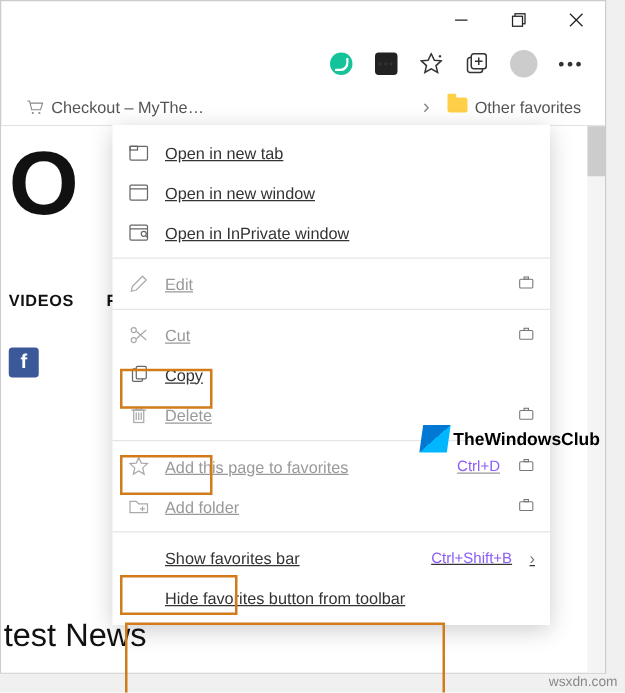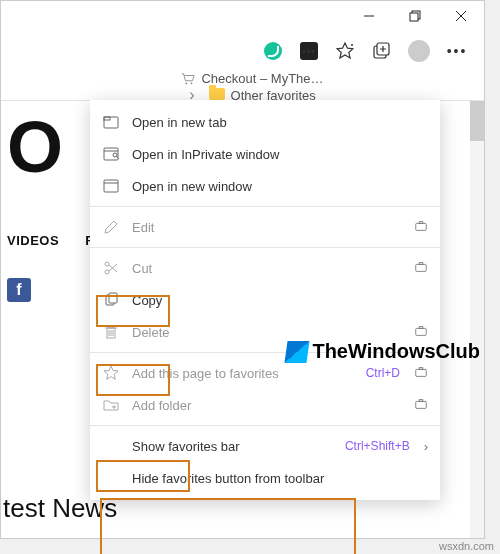--- a/index.html
+++ b/index.html
@@ -14,56 +14,56 @@
   .toolbar { height: 40px; display: flex; justify-content: flex-end; align-items: center; gap: 18px; padding-right: 18px; }
   .toolbar .tb-icon { width: 18px; height: 18px; display: flex; align-items: center; justify-content: center; color: #333; }
   .toolbar .profile { width: 22px; height: 22px; border-radius: 50%; background: #ccc; }
   .toolbar .more { letter-spacing: 2px; font-size: 14px; }
 
   .grammarly { width: 18px; height: 18px; border-radius: 50%; background: #15c39a; display:flex;align-items:center;justify-content:center;}
   .grammarly::after { content: ""; width: 9px; height: 9px; border: 2px solid #fff; border-left: none; border-top: none; border-radius: 0 0 7px 0; transform: rotate(0deg); }
   .ext-dots { width: 18px; height: 18px; background: #222; border-radius: 3px; color:#fff; font-size:10px; display:flex;align-items:center;justify-content:center; letter-spacing:1px;}
 
   
-  .favbar { height: 30px; border-bottom: 1px solid #e3e3e3; display: flex; justify-content: space-between; align-items: center; padding: 0 0 0 20px; color: #555; font-size: 13px; flex-direction: column; }
+  .favbar { height: 30px; border-bottom: 1px solid #e3e3e3; display: flex; justify-content: space-between; align-items: center; padding: 0 19px 0 20px; color: #555; font-size: 13px; }
   .favbar .crumb { display: flex; align-items: center; gap: 6px; }
   .favbar .crumb svg { width: 14px; height: 14px; color: #888; }
   .chev-right { color: #888; }
   .other-fav { display: flex; align-items: flex-start; gap: 6px; }
   .folder-ico { width: 16px; height: 12px; background: #ffcf48; border-radius: 2px; position: relative; }
   .folder-ico::before { content:""; position:absolute; top:-3px; left:0; width:7px; height:4px; background:#ffcf48; border-radius:1px 1px 0 0;}
 
   
   .page { position: absolute; left: 0; top: 100px; right: 0; bottom: 0; background: #fff; padding-left: 6px; }
   .big-o { font-size: 72px; font-weight: 700; color: #111; line-height: 1; margin-top: 10px; }
   .tabs { margin-top: 50px; display: flex; gap: 26px; font-size: 13px; font-weight: 700; color: #111; letter-spacing: .5px; }
   .fb { width: 24px; height: 24px; background: #3b5998; color: #fff; display:flex;align-items:center;justify-content:center; font-weight:700; margin-top: 30px; border-radius:3px;}
   .latest { position: absolute; bottom: 14px; left: 2px; font-size: 26px; color: #111; font-weight: 400; }
 
   
   .ctx { position: absolute; left: 90px; top: 100px; width: 350px; background: #fff; box-shadow: 0 4px 18px rgba(0,0,0,.2); padding: 6px 0; z-index: 50; }
   .ctx .sep { height: 1px; background: #e5e5e5; margin: 4px 0; }
-  .ctx .item { display: flex; align-items: center; height: 32px; padding: 0 12px; font-size: 13px; color: #333; position: relative; }
+  .ctx .item { display: flex; align-items: center; height: 32px; padding: 0 12px; font-size: 13px; color: #333; position: relative; text-decoration: underline; }
   .ctx .item.disabled { color: #999; }
   .ctx .item .ico { width: 18px; display: flex; align-items: center; justify-content: center; margin-right: 12px; color: #666; }
   .ctx .item.disabled .ico { color: #aaa; }
   .ctx .item .ico svg { width: 16px; height: 16px; }
   .ctx .item .shortcut { margin-left: auto; color: #8b5cf6; font-size: 12px; padding-right: 4px; }
   .ctx .item .trail-ico { margin-left: auto; color: #777; }
   .ctx .item .trail-ico svg { width: 14px; height: 14px; }
   .ctx .item .shortcut + .trail-ico, .ctx .item .trail-ico + .trail-ico { margin-left: 10px; }
 
   .highlight-box { position: absolute; border: 2px solid #d17b1a; pointer-events: none; z-index: 60; }
   .hl1 { left: 96px; top: 295px; width: 74px; height: 32px; }
   .hl2 { left: 96px; top: 364px; width: 74px; height: 32px; }
   .hl3 { left: 96px; top: 460px; width: 94px; height: 32px; }
   .hl4 { left: 100px; top: 498px; width: 256px; height: 62px; border-width: 2px; }
 
   
-  .twc { position: absolute; right: 20px; top: 340px; display: flex; align-items: center; gap: 4px; z-index: 70; font-size: 20px; font-weight: 600; color: #000; }
+  .twc { position: absolute; right: 20px; top: 340px; display: flex; align-items: center; gap: 4px; z-index: 70; font-size: 14px; font-weight: 600; color: #000; }
   .twc .logo { width: 22px; height: 22px; background: linear-gradient(135deg, #0078d4 50%, #00b7ff 50%); transform: skewX(-8deg); }
   .wsx { position: absolute; right: 6px; bottom: 2px; font-size: 11px; color: #888; z-index: 80; }
 
   .scrollbar { position: absolute; right: 0; top: 100px; width: 14px; bottom: 0; background: #f4f4f4; }
   .thumb { position: absolute; top: 0; left: 0; right: 0; height: 40px; background: #ccc; }
 </style>
 </head>
 <body>
 
 <div class="window">
@@ -150,34 +150,34 @@
           <rect x="1" y="3" width="6" height="3" fill="none" stroke="currentColor"></rect>
         </svg>
       </span>
     <span>Open in new tab</span>
   </div>
   <div class="item">
     <span class="ico">
         <svg viewBox="0 0 16 16">
           <rect x="1" y="2" width="14" height="12" rx="1" fill="none" stroke="currentColor"></rect>
           <line x1="1" y1="5" x2="15" y2="5" stroke="currentColor"></line>
+        </svg>
+      </span>
+    <span>Open in new window</span>
+  </div>
+  <div class="item">
+    <span class="ico">
+        <svg viewBox="0 0 16 16">
+          <rect x="1" y="2" width="14" height="12" rx="1" fill="none" stroke="currentColor"></rect>
+          <line x1="1" y1="5" x2="15" y2="5" stroke="currentColor"></line>
           <circle cx="12" cy="9" r="2" fill="none" stroke="currentColor"></circle>
           <path d="M13.5 10.5l2 2" stroke="currentColor"></path>
         </svg>
       </span>
     <span>Open in InPrivate window</span>
-  </div>
-  <div class="item">
-    <span class="ico">
-        <svg viewBox="0 0 16 16">
-          <rect x="1" y="2" width="14" height="12" rx="1" fill="none" stroke="currentColor"></rect>
-          <line x1="1" y1="5" x2="15" y2="5" stroke="currentColor"></line>
-        </svg>
-      </span>
-    <span>Open in new window</span>
   </div>
   <div class="sep"></div>
   <div class="item disabled">
     <span class="ico">
         <svg viewBox="0 0 16 16">
           <path d="M2 14l1-4 8-8 3 3-8 8-4 1z" fill="none" stroke="currentColor"></path>
         </svg>
       </span>
     <span>Edit</span>
     <span class="trail-ico"><svg viewBox="0 0 16 16">

